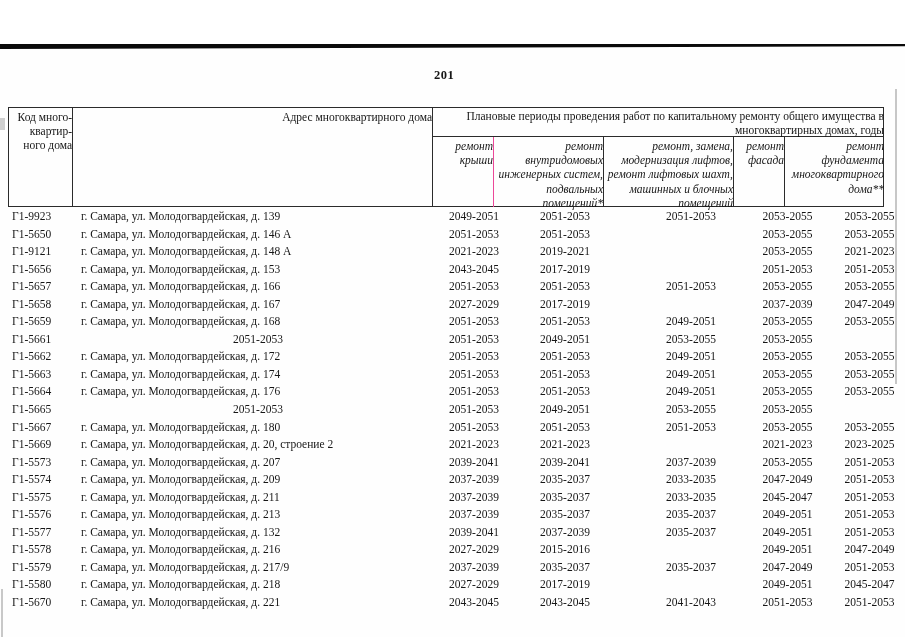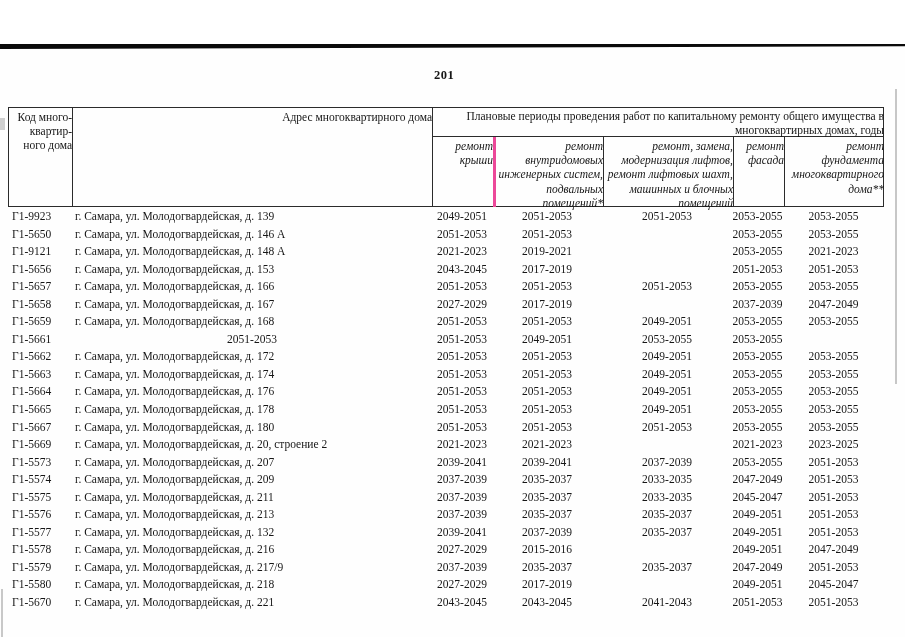--- a/index.html
+++ b/index.html
@@ -27,30 +27,30 @@
   .header-box{
     position:absolute;left:8px;top:63px;width:876px;height:100px;
     border:1px solid #2b2b2b;box-sizing:border-box;font-size:11.5px;line-height:14.2px;
   }
   .hcell{position:absolute;box-sizing:border-box;text-align:right;}
   .h-code{left:0;top:0;width:64px;height:100%;border-right:1px solid #2b2b2b;padding-top:2px;white-space:pre-line;}
   .h-address{left:64px;top:0;width:360px;height:100%;border-right:1px solid #2b2b2b;padding-top:2px;}
   .h-group{left:424px;top:0;width:451px;height:29px;border-bottom:1px solid #2b2b2b;padding-top:1px;}
   .h-sub{top:29px;height:70px;padding-top:2px;font-style:italic;}
   .h-sub1{left:424px;width:60px;}
-  .h-sub2{left:484px;width:110px;border-left:3px solid #ec4899;}
+  .h-sub2{left:484px;width:110px;border-left:1px solid #ec4899;}
   .h-sub3{left:594px;width:130px;border-left:1px solid #2b2b2b;}
   .h-sub4{left:724px;width:51px;border-left:1px solid #2b2b2b;}
   .h-sub5{left:775px;width:100px;border-left:1px solid #2b2b2b;}
 
   
   .table-body{position:absolute;left:8px;top:164px;width:876px;font-size:11.5px;}
   .trow{
     display:grid;grid-template-columns:64px 360px 60px 110px 130px 51px 101px;
-    height:17.55px;line-height:17.55px;white-space:nowrap;
+    height:17.55px;line-height:17.55px;white-space:nowrap;gap:6px;
   }
   .c-code{padding-left:4px;}
   .c-addr{padding-left:3px;}
   .c-val{text-align:center;}
 </style>
 </head>
 <body>
 
 <div class="page">
   <div class="scan-top-line"></div>
@@ -178,21 +178,20 @@
     <div class="c-addr">г. Самара, ул. Молодогвардейская, д. 176</div>
     <div class="c-val">2051-2053</div>
     <div class="c-val">2051-2053</div>
     <div class="c-val">2049-2051</div>
     <div class="c-val">2053-2055</div>
     <div class="c-val">2053-2055</div>
   </div>
 
   <div class="trow">
     <div class="c-code">Г1-5665</div>
-    <div class="c-addr">г. Самара, ул. Молодогвардейская, д. 178</div>
     <div class="c-val">2051-2053</div>
     <div class="c-val">2051-2053</div>
     <div class="c-val">2049-2051</div>
     <div class="c-val">2053-2055</div>
     <div class="c-val">2053-2055</div>
   </div>
 
   <div class="trow">
     <div class="c-code">Г1-5667</div>
     <div class="c-addr">г. Самара, ул. Молодогвардейская, д. 180</div>

